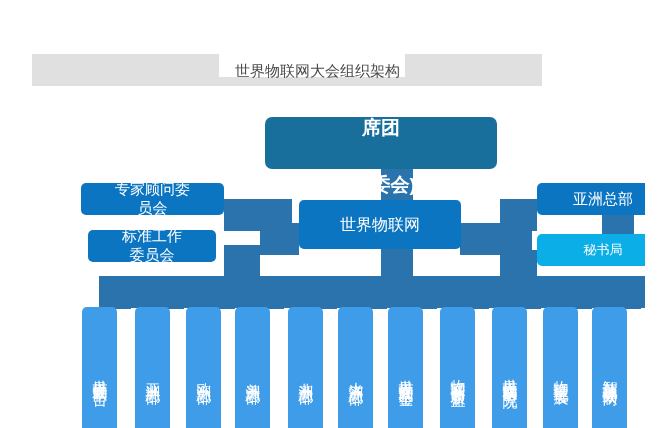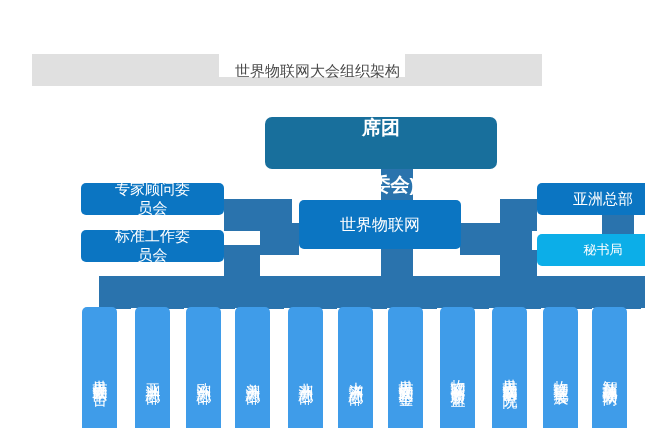--- a/index.html
+++ b/index.html
@@ -48,21 +48,21 @@
     left:233px;top:85px;width:232px;height:52px;
     background:var(--root-box);
     font-size:19px;font-weight:bold;line-height:25px;
     border-radius:7px;
   }
   .box-hq{
     left:267px;top:168px;width:162px;height:49px;
     font-size:16px;line-height:21px;
   }
   .box-advisory{left:49px;top:151px;width:143px;height:32px;font-size:15px;}
-  .box-standards{left:49px;top:198px;width:143px;height:32px;font-size:15px;}
+  .box-standards{left:56px;top:198px;width:128px;height:32px;font-size:15px;}
   .box-organizing{left:505px;top:151px;width:132px;height:32px;font-size:15px;}
   .box-secretariat{
     left:505px;top:202px;width:132px;height:32px;font-size:13px;
     background:var(--secretariat-box);
   }
   .division{
     position:absolute;top:275px;width:35px;height:136px;
     background:var(--division-box);
     border-radius:5px;
     color:var(--box-text);

